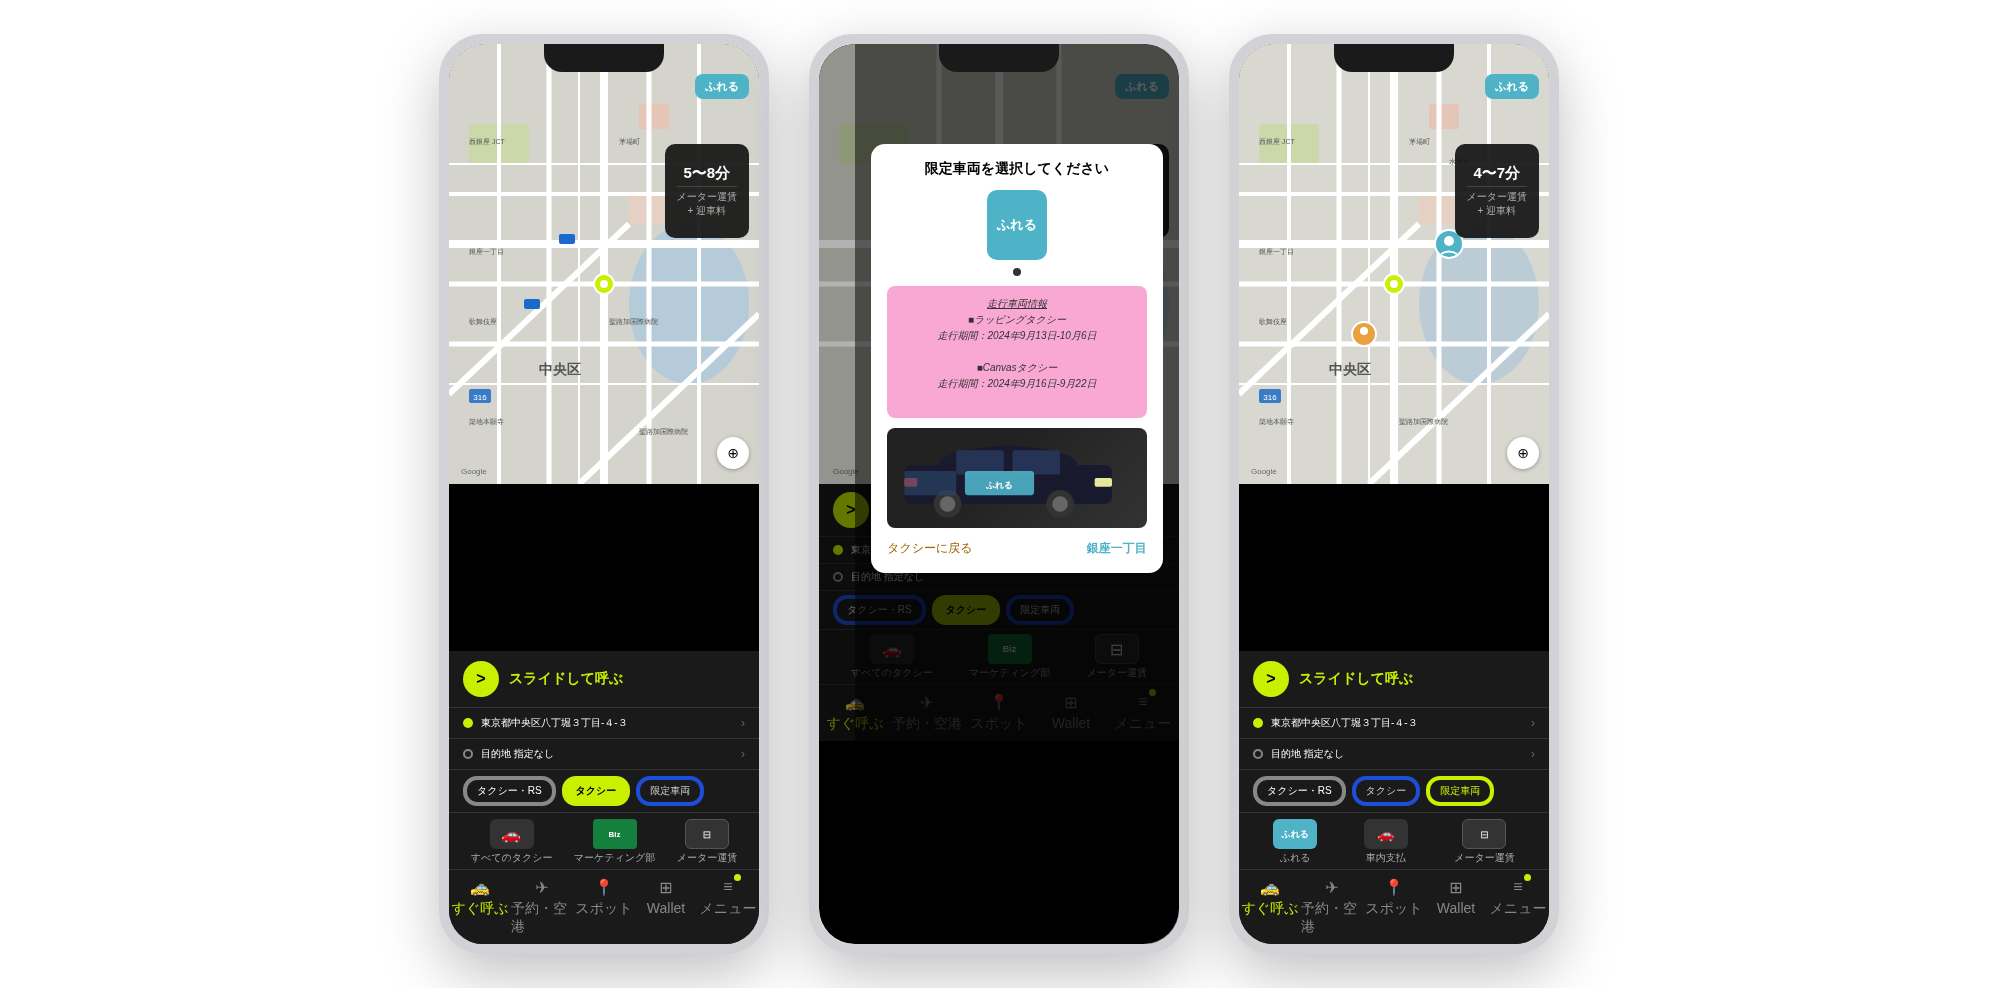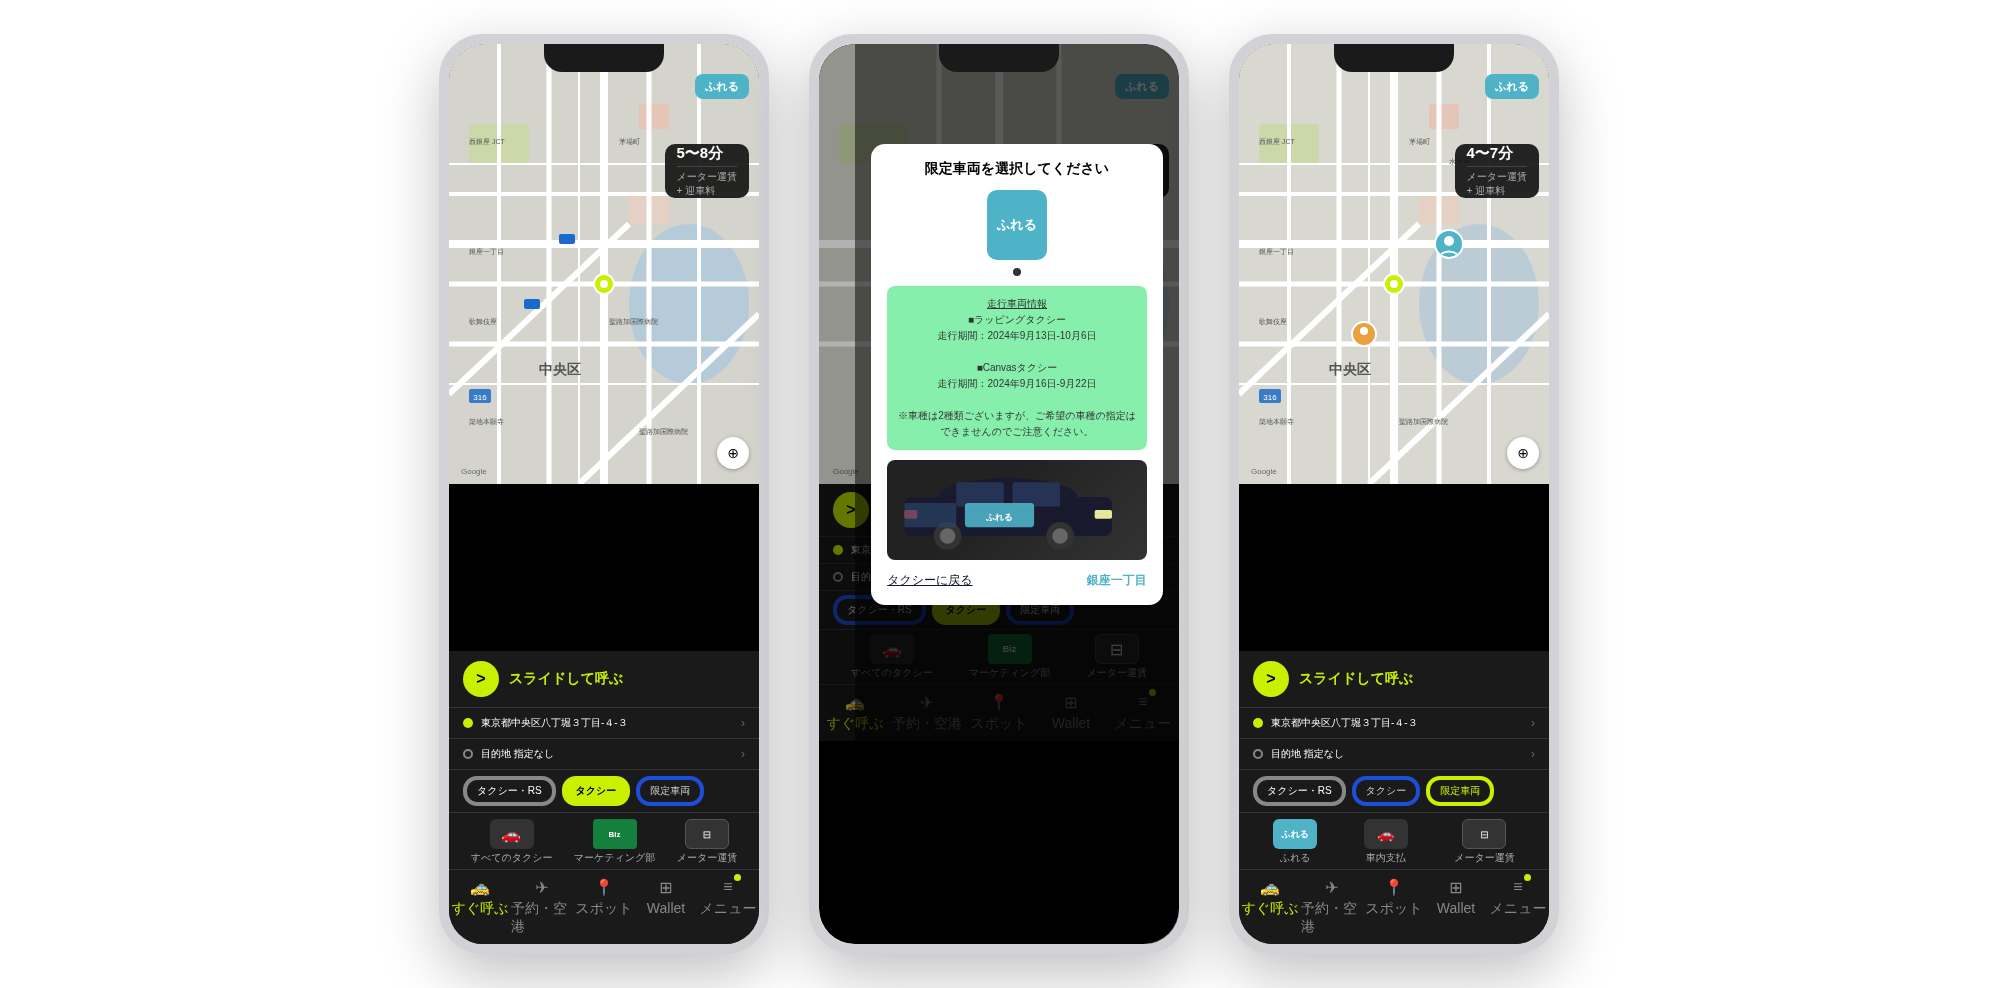--- a/index.html
+++ b/index.html
@@ -62,21 +62,22 @@
     }
 
     
     .eta-badge {
       position: absolute;
       top: 100px;
       right: 10px;
       background: rgba(20,20,20,0.92);
       color: white;
       border-radius: 10px;
-      padding: 0 12px;
+      padding: 20px 12px;
+      text-align: center;
       z-index: 10;
     }
 
     .eta-badge .eta-time {
       font-size: 15px;
       font-weight: bold;
       color: white;
       margin-bottom: 3px;
     }
 
@@ -361,28 +362,29 @@
 
     .modal-dot {
       width: 8px;
       height: 8px;
       background: #333;
       border-radius: 50%;
       margin: 0 auto 10px;
     }
 
     .modal-info {
-      background: #86efac;
+      background: #f9a8d4;
       border-radius: 8px;
       padding: 10px;
       margin-bottom: 10px;
       font-size: 10px;
       color: #333;
       line-height: 1.6;
       text-align: center;
+      font-style: italic;
     }
 
     .modal-car-img {
       width: 100%;
       height: 100px;
       background: linear-gradient(135deg, #222 40%, #333 100%);
       border-radius: 8px;
       margin-bottom: 12px;
       display: flex;
       align-items: center;
@@ -391,23 +393,22 @@
       overflow: hidden;
     }
 
     .modal-actions {
       display: flex;
       justify-content: space-between;
       align-items: center;
     }
 
     .modal-back-btn {
-      color: #0f172a;
+      color: #a16207;
       font-size: 12px;
-      text-decoration: underline;
     }
 
     .modal-select-btn {
       color: #4fb3c8;
       font-size: 12px;
       font-weight: bold;
     }
 
     
     .fureru-service-icon {
@@ -667,21 +668,20 @@
         <div class="modal-dot"></div>
 
         <div class="modal-info">
           <div><u>走行車両情報</u></div>
           <div>■ラッピングタクシー</div>
           <div>走行期間：2024年9月13日-10月6日</div>
           <br>
           <div>■Canvasタクシー</div>
           <div>走行期間：2024年9月16日-9月22日</div>
           <br>
-          <div>※車種は2種類ございますが、ご希望の車種の指定はできませんのでご注意ください。</div>
         </div>
 
         <div class="modal-car-img">
           <svg viewBox="0 0 300 100" width="280" height="90">
 
             <rect x="20" y="35" width="240" height="45" fill="#1a1a2e" rx="8"></rect>
 
             <ellipse cx="140" cy="35" rx="80" ry="22" fill="#1a1a2e"></ellipse>
 
             <rect x="80" y="18" width="55" height="28" fill="#2a3a5e" rx="3" opacity="0.8"></rect>

